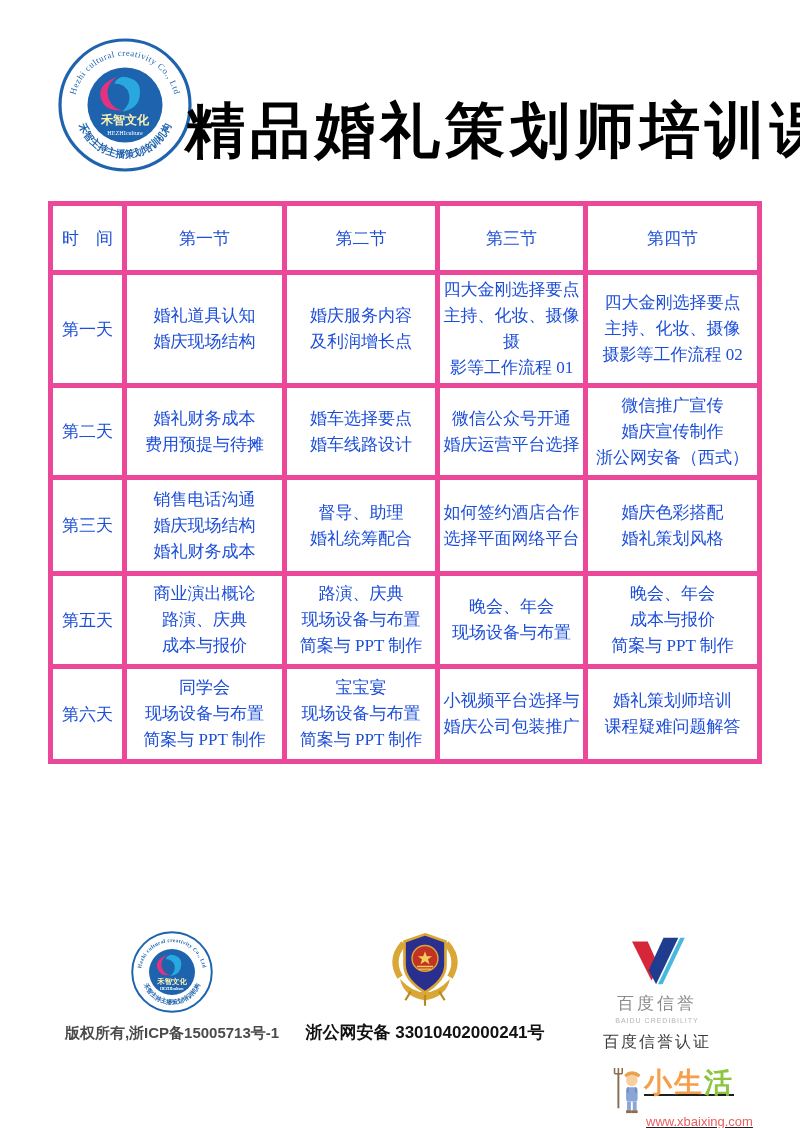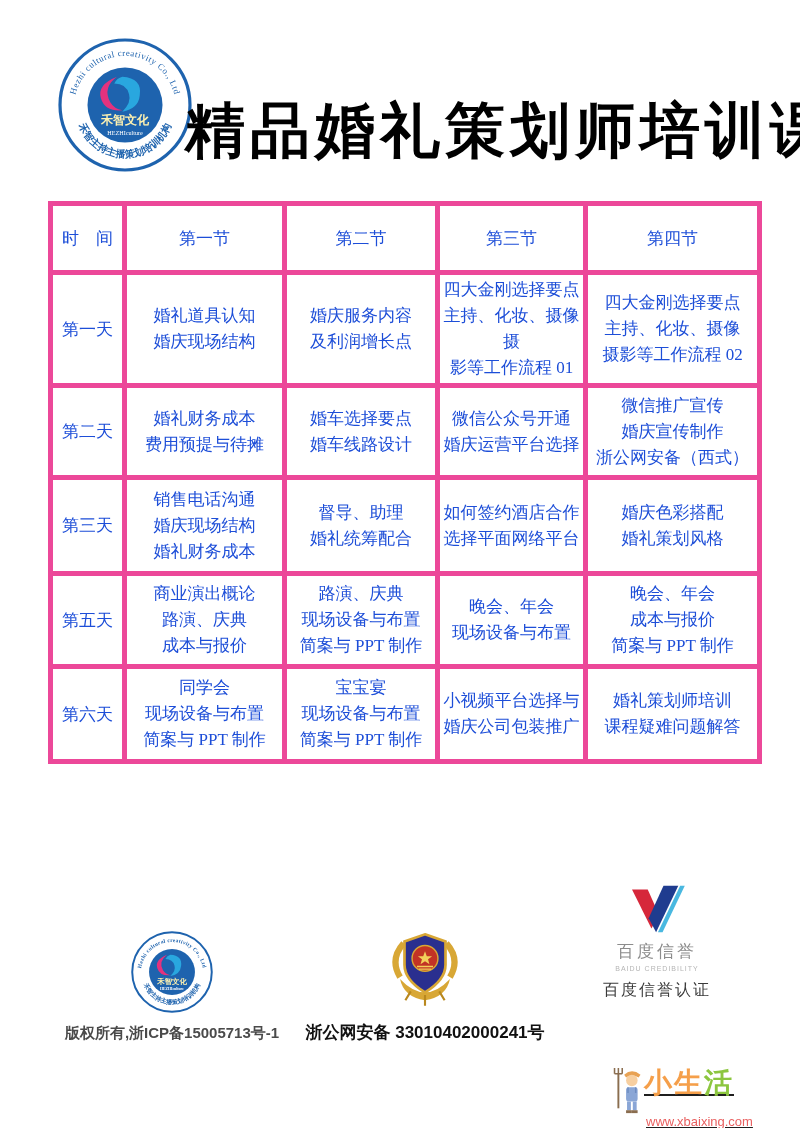--- a/index.html
+++ b/index.html
@@ -34,21 +34,21 @@
   .course-table tr:nth-child(7){height:110px;}
   
   .footer-left{position:absolute;left:42px;top:931px;width:260px;text-align:center;font-weight:bold;}
   .badge-footer{width:82px;height:82px;}
   .copyright{font-family:"Liberation Sans","DejaVu Sans",sans-serif;
     font-size:15px;color:#4a4a4a;margin-top:7px;}
   .footer-mid{position:absolute;left:305px;top:929px;width:240px;text-align:center;}
   .police-badge{width:76px;height:82px;}
   .police-text{font-family:"Liberation Sans","DejaVu Sans",sans-serif;
     font-size:17px;font-weight:bold;color:#111;margin-top:6px;white-space:nowrap;}
-  .footer-right{position:absolute;left:583px;top:884px;width:148px;text-align:center;
+  .footer-right{position:absolute;left:583px;top:936px;width:148px;text-align:center;
     font-family:"Liberation Sans","DejaVu Sans",sans-serif;}
   .baidu-v{width:72px;height:50px;}
   .baidu-cn{font-size:17px;color:#8c8c8c;letter-spacing:3px;margin-top:2px;}
   .baidu-en{font-size:7px;color:#b5b5b5;letter-spacing:1px;margin-top:2px;}
   .baidu-cert{font-size:16px;color:#3a3a3a;letter-spacing:2px;margin-top:8px;}
   
   .watermark{position:absolute;left:612px;top:1066px;width:150px;
     font-family:"Liberation Sans","DejaVu Sans",sans-serif;text-decoration:underline;}
   .wm-row{display:flex;align-items:flex-start;}
   .farmer{width:32px;height:50px;flex:0 0 auto;}

